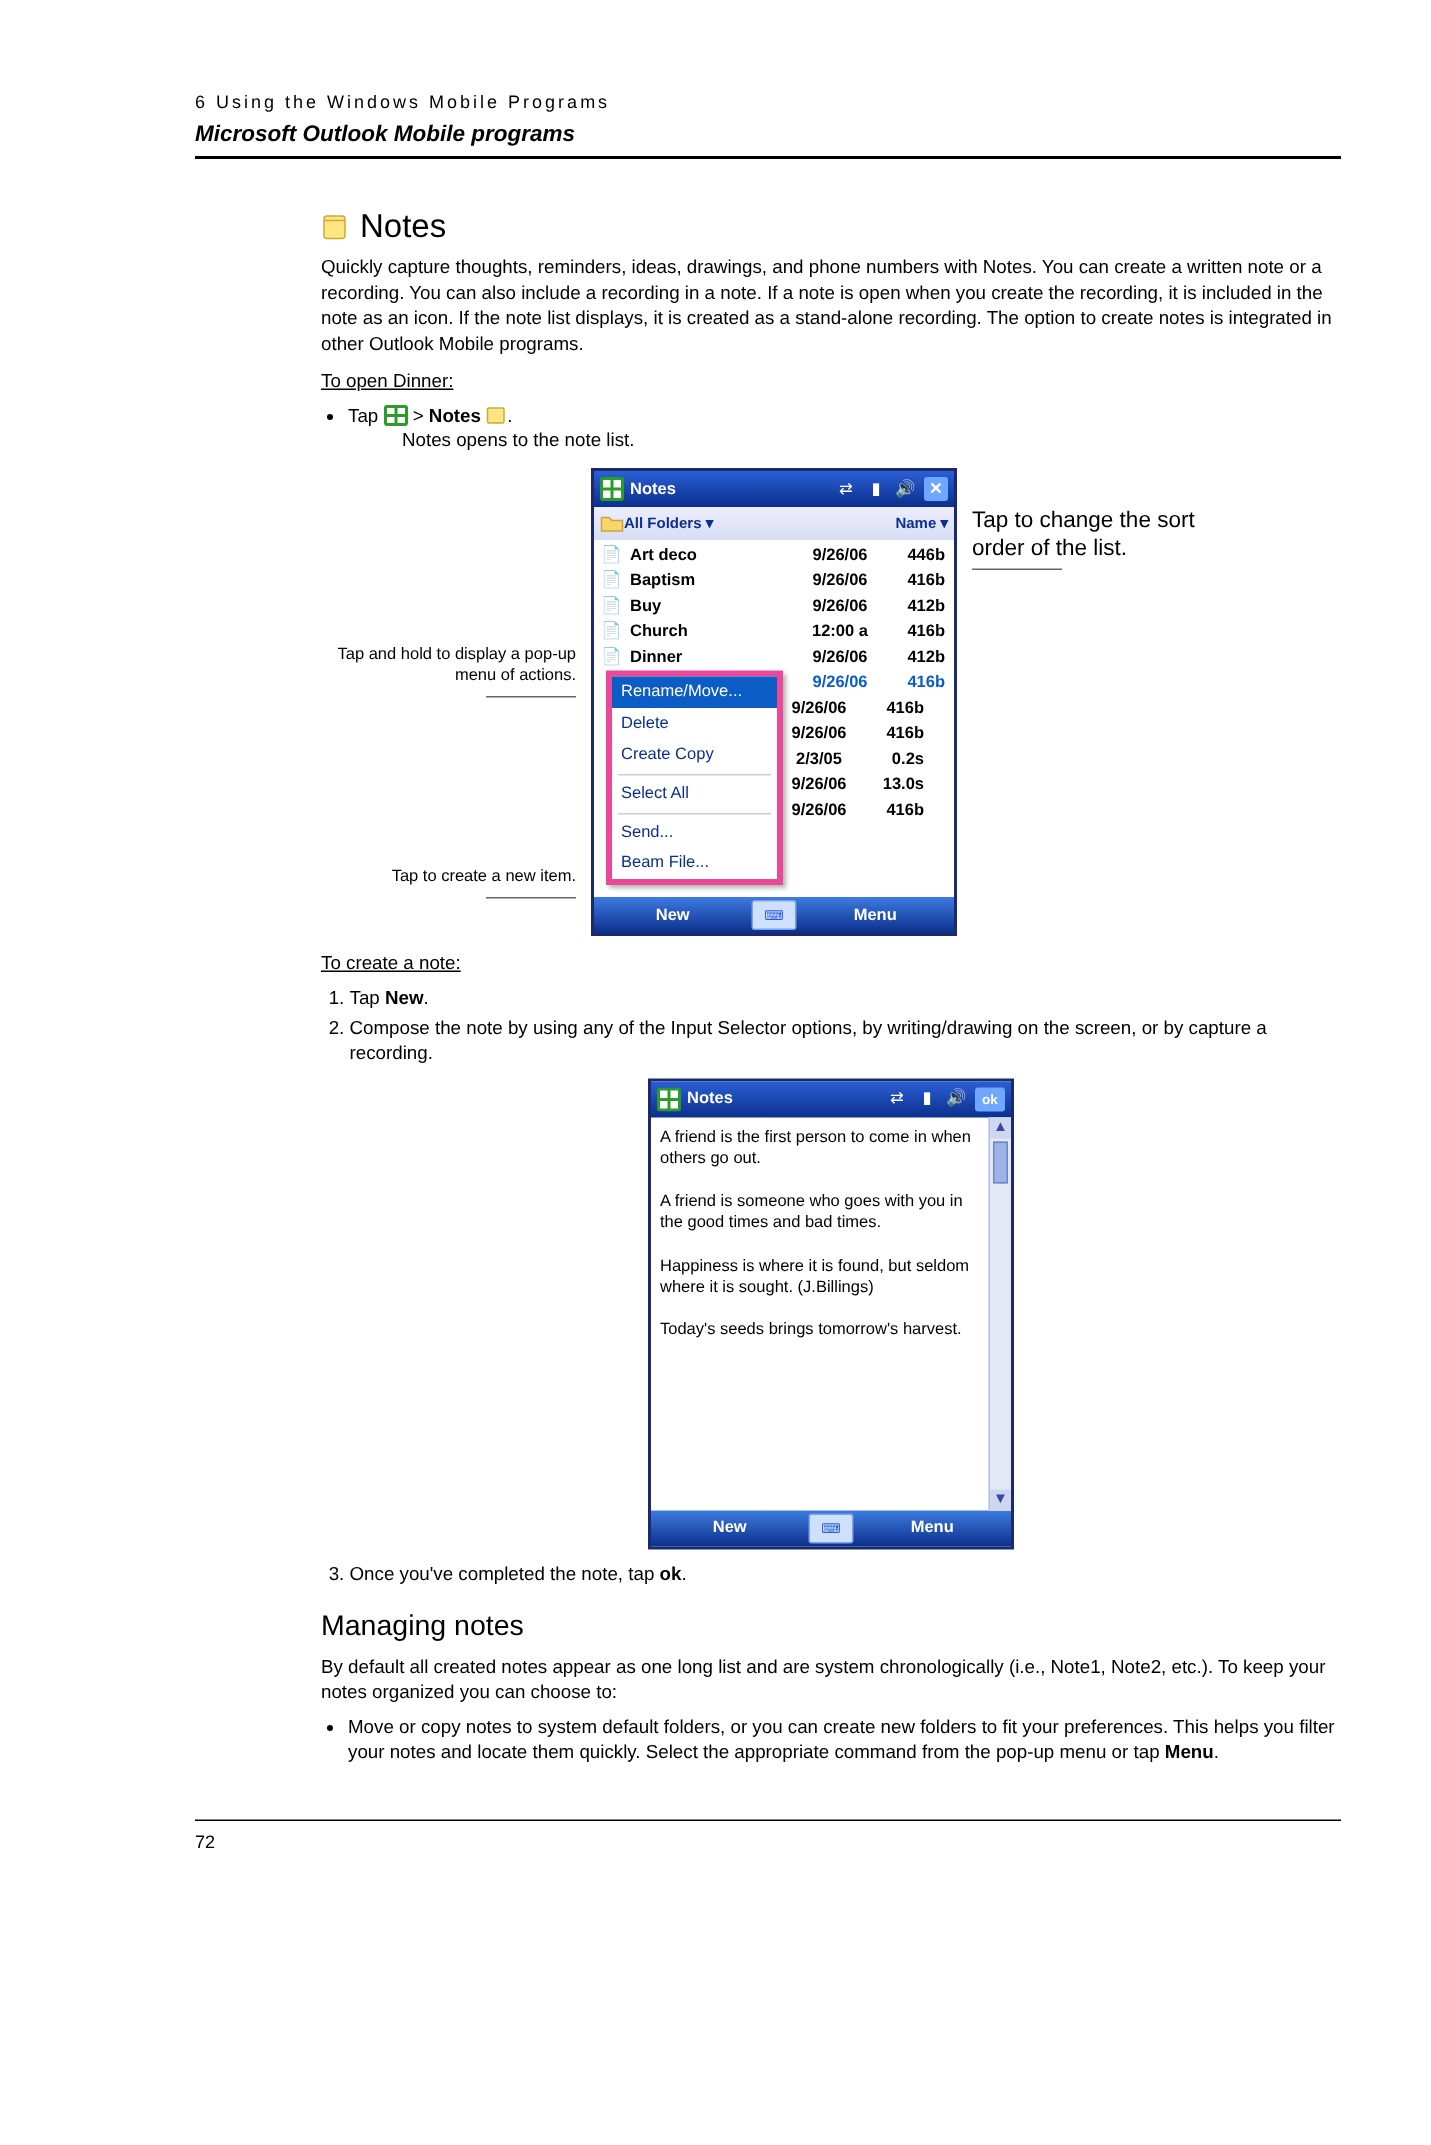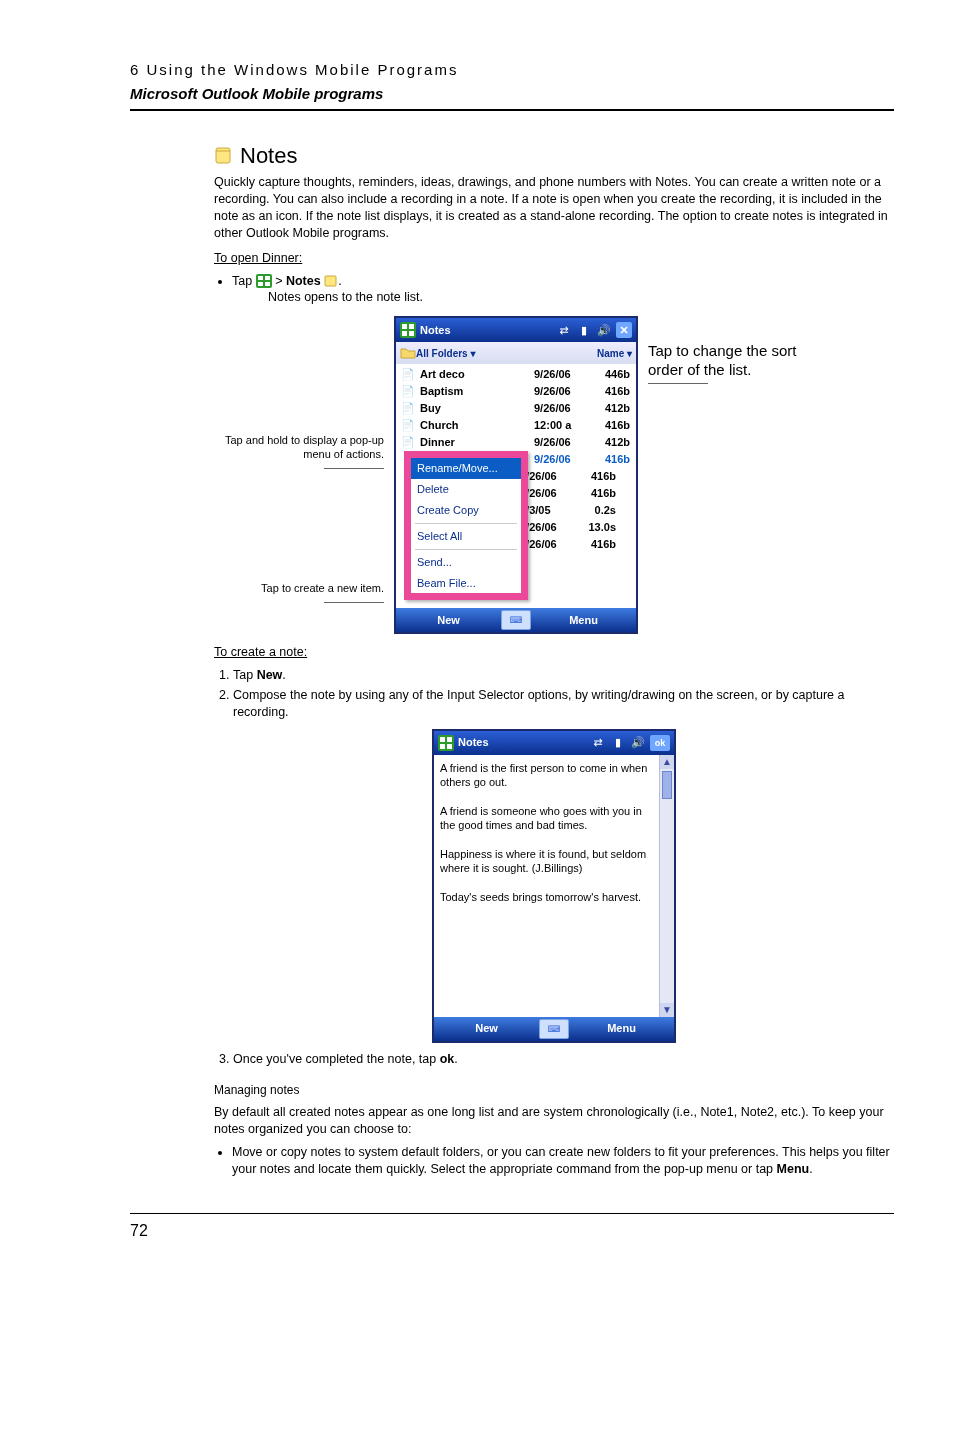--- a/index.html
+++ b/index.html
@@ -1,18 +1,18 @@
 <!DOCTYPE html>
 <html><head>
 <meta charset="utf-8">
 <style>
 body{margin:0;background:#fff;font-family:Arial,Helvetica,sans-serif;color:#000;font-size:12.5px;line-height:1.35}
 .page{width:954px;margin:0 auto;padding:60px 60px 40px 130px;box-sizing:border-box}
 .hdr{font-family:Arial,sans-serif;margin-bottom:4px}
-.hdr1{letter-spacing:2px;font-size:15px}
+.hdr1{letter-spacing:2px;font-size:12px}
 .hdr2{font-weight:bold;font-style:italic;font-size:15px}
 hr{border:none;border-top:2px solid #000;margin:4px 0 30px 0}
 hr.thin{border-top:1px solid #000;margin:4px 0}
 .body{margin-left:84px}
 .h-notes{font-size:22px;display:flex;align-items:center;gap:6px;margin-bottom:4px}
 .note-icon{width:20px;height:20px;display:inline-block}
 .h-sub{text-decoration:underline;margin:8px 0 6px}
 .bullets{margin:0 0 6px 18px;padding:0}
 .bullets li{margin:2px 0}
 .indent{margin-left:36px}
@@ -23,37 +23,37 @@
 .line{height:1px;background:#666;margin:3px 0 3px auto;width:60px}
 .device{width:240px;border:2px solid #1b2a6b;background:#fff;font-size:11px}
 .titlebar{height:24px;background:linear-gradient(#2b5fd6,#0b2f8c);color:#fff;display:flex;align-items:center;padding:0 4px;gap:4px}
 .titlebar .t{flex:1;font-weight:bold}
 .ico{width:16px;height:16px;display:inline-flex;align-items:center;justify-content:center}
 .subbar{height:22px;background:linear-gradient(#eef,#d7ddf2);display:flex;align-items:center;padding:0 4px;color:#0b2f8c;font-weight:bold;font-size:10px}
 .subbar .sp{flex:1}
 .list{padding:2px}
 .row{display:flex;align-items:center;height:17px;gap:4px;padding:0 2px}
 .row .nm{flex:1;font-weight:bold}
-.row .dt{width:52px;font-weight:bold;text-align:left}
+.row .dt{width:52px;font-weight:bold;text-align:center}
 .row .sz{width:40px;font-weight:bold;text-align:right;padding-right:2px}
 .row.sel .nm{background:#0b5cc4;color:#fff;padding-left:2px}
-.menu{position:relative;border:7px solid #ec4899;background:#fff;width:110px;margin:0 4px 6px 6px;box-shadow:2px 2px 3px rgba(0,0,0,.3)}
+.menu{position:relative;border:4px solid #ec4899;background:#fff;width:110px;margin:0 4px 6px 6px;box-shadow:2px 2px 3px rgba(0,0,0,.3)}
 .menu div{padding:3px 6px;color:#0b2f8c}
 .menu div.hi{background:#0b5cc4;color:#fff}
 .menu hr{border-top:1px solid #ccc;margin:2px 4px}
 .bbar{height:24px;background:linear-gradient(#3e7be0,#0b2f8c);color:#fff;display:flex;align-items:center}
 .bbar .btn{flex:1;text-align:center;font-weight:bold;font-size:11px}
 .bbar .mid{width:28px;height:18px;background:#cfe0ff;border:1px solid #7aa3e8;border-radius:2px;display:flex;align-items:center;justify-content:center;color:#2b5fd6;font-size:9px}
 .notebody{padding:6px;font-size:11px;line-height:1.3;height:250px;position:relative}
 .scroll{position:absolute;right:0;top:0;bottom:0;width:14px;background:#e4e7f4;border-left:1px solid #b5bde0}
 .scroll .arr{height:14px;background:#cfd6f0;color:#3a4aa0;text-align:center;font-size:10px;line-height:14px}
 .scroll .thumb{position:absolute;left:2px;right:2px;top:16px;height:26px;background:#9fb2e8;border:1px solid #6b85cf}
 .ol{margin:4px 0 4px 0;padding-left:18px}
 .ol li{margin:3px 1px}
-.pnum{margin-top:40px;font-size:16px}
+.pnum{margin-top:40px;font-size:12px}
 svg{display:block}
 .flexlist{display:flex}
 .leftcol{width:120px}
 .rightcol{flex:1}
 </style>
 </head>
 <body>
 
 <div class="page">
   <div class="hdr hdr1">6 Using the Windows Mobile Programs</div>
@@ -263,21 +263,21 @@
           <span class="mid">⌨</span>
           <span class="btn">Menu</span>
         </div>
       </div>
     </div>
 
     <ol class="ol" start="3">
       <li><span>Once you've completed the note, tap </span><b>ok</b><span>.</span></li>
     </ol>
 
-    <div style="font-size:12px;margin:14px 0 6px">Managing notes</div>
+    <div style="font-size:19px;margin:14px 0 6px">Managing notes</div>
     <div>By default all created notes appear as one long list and are system chronologically (i.e., Note1, Note2, etc.). To keep your notes organized you can choose to:</div>
     <ul class="bullets" style="margin-top:6px">
       <li><span>Move or copy notes to system default folders, or you can create new folders to fit your preferences. This helps you filter your notes and locate them quickly. Select the appropriate command from the pop-up menu or tap </span><b>Menu</b><span>.</span></li>
     </ul>
   </div>
 
   <hr class="thin" style="margin-top:36px">
   <div class="pnum" style="margin-top:6px">72</div>
 </div>
 

